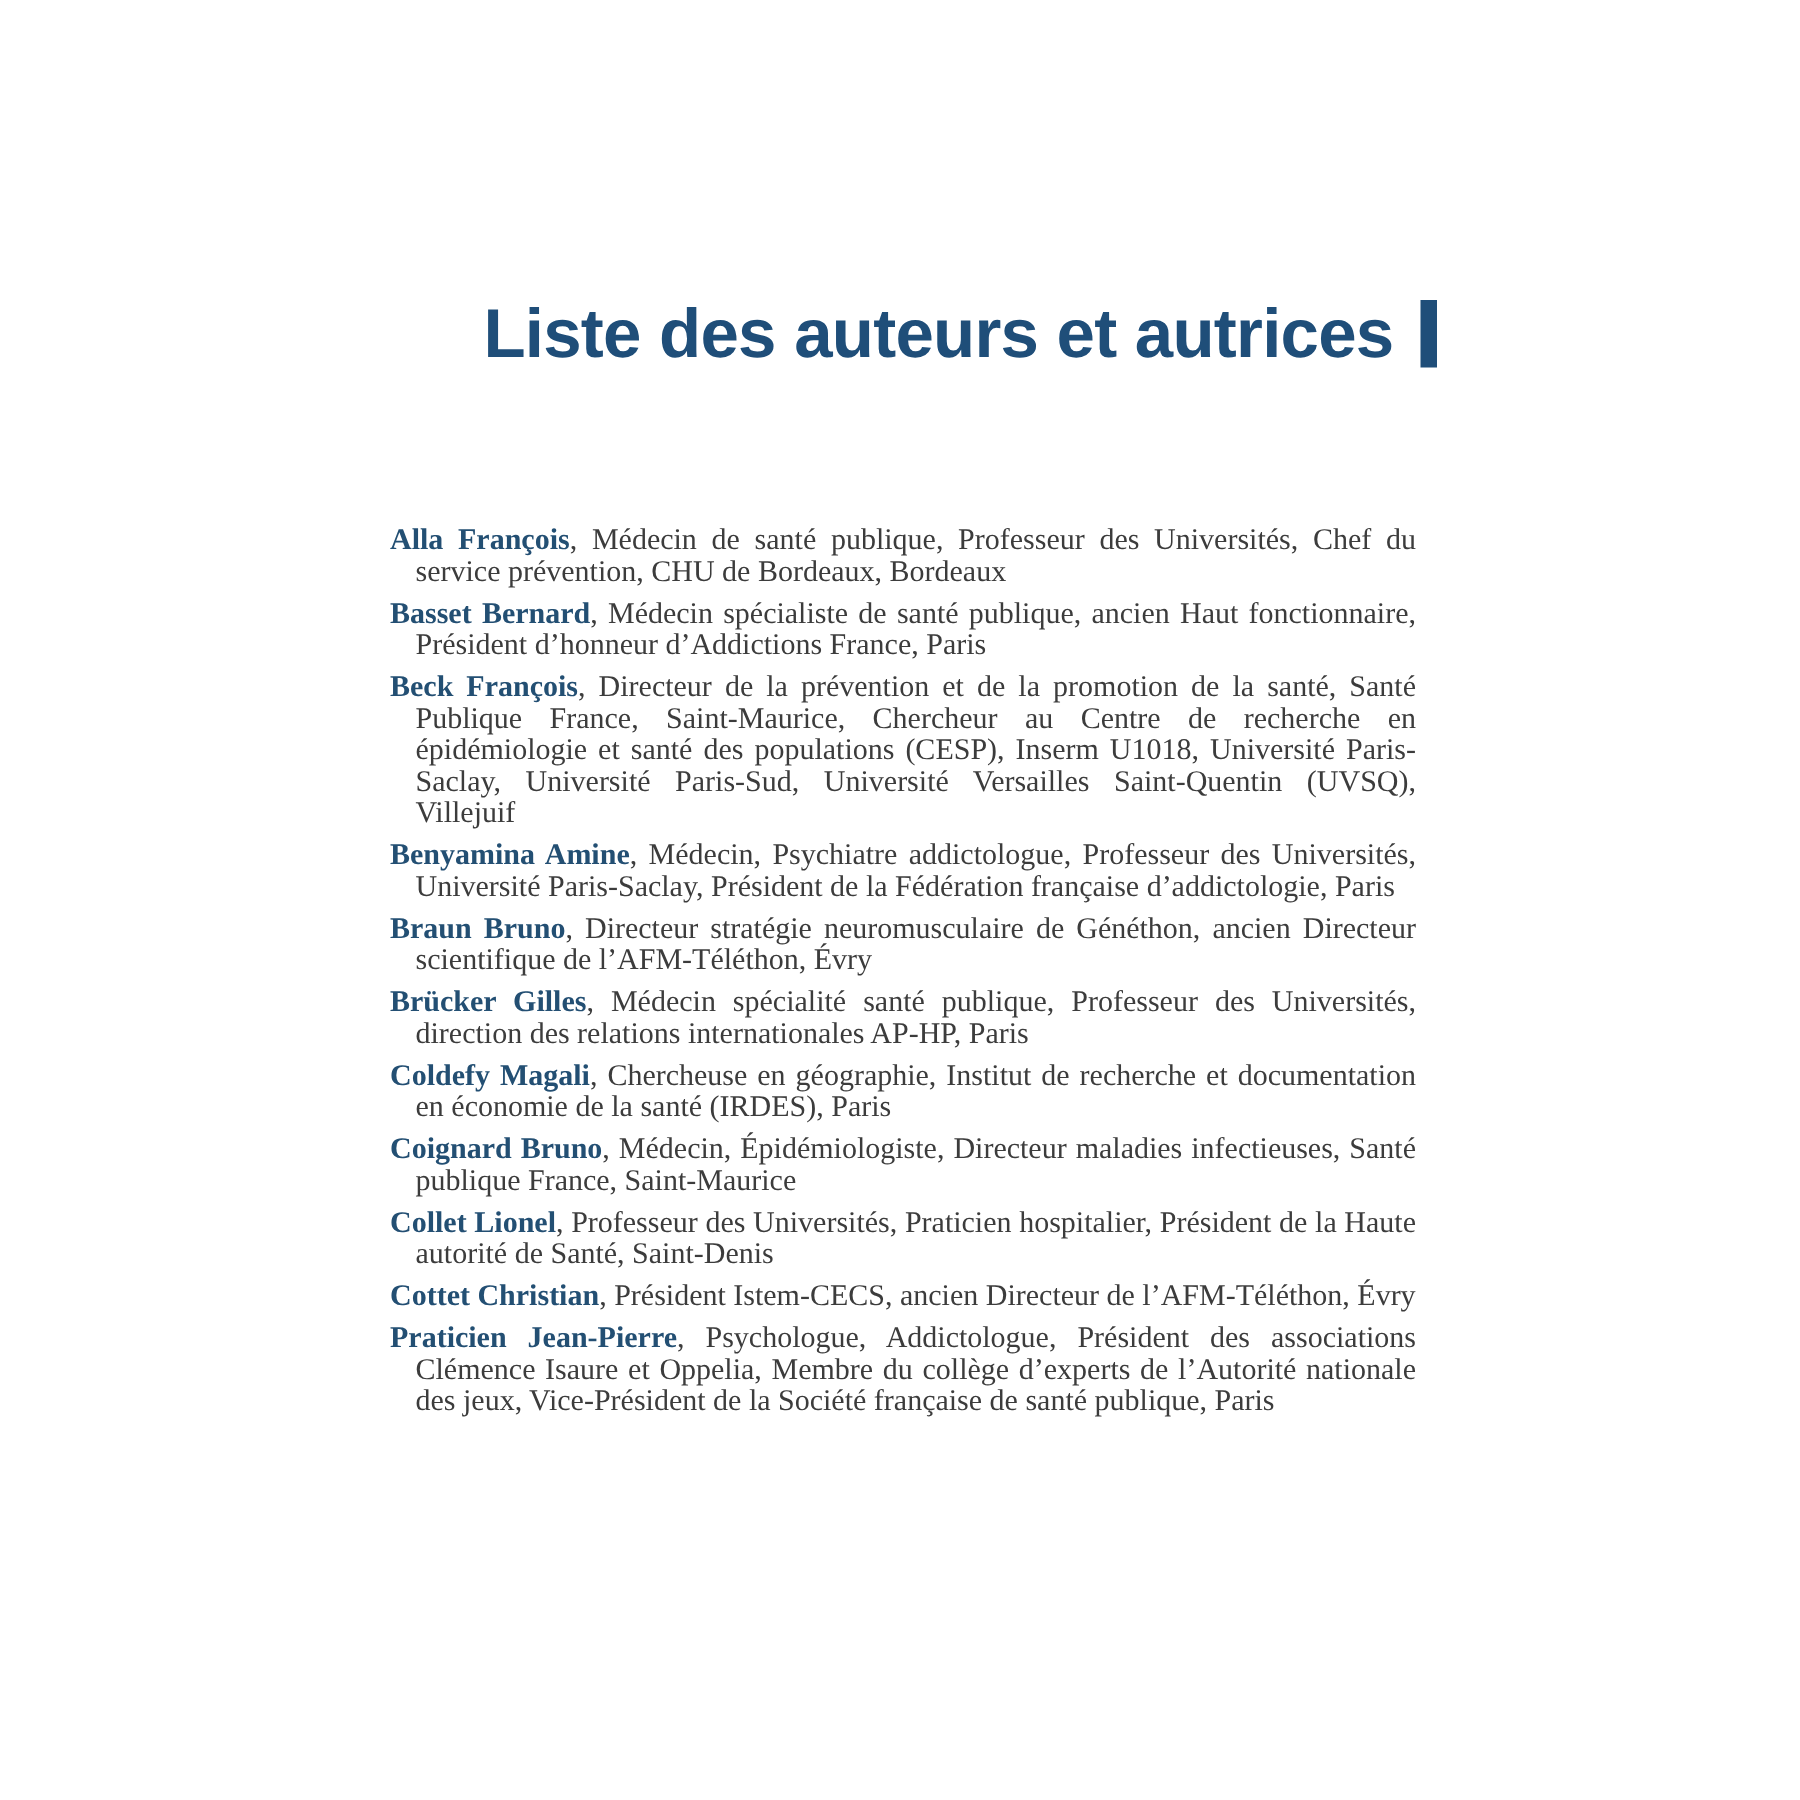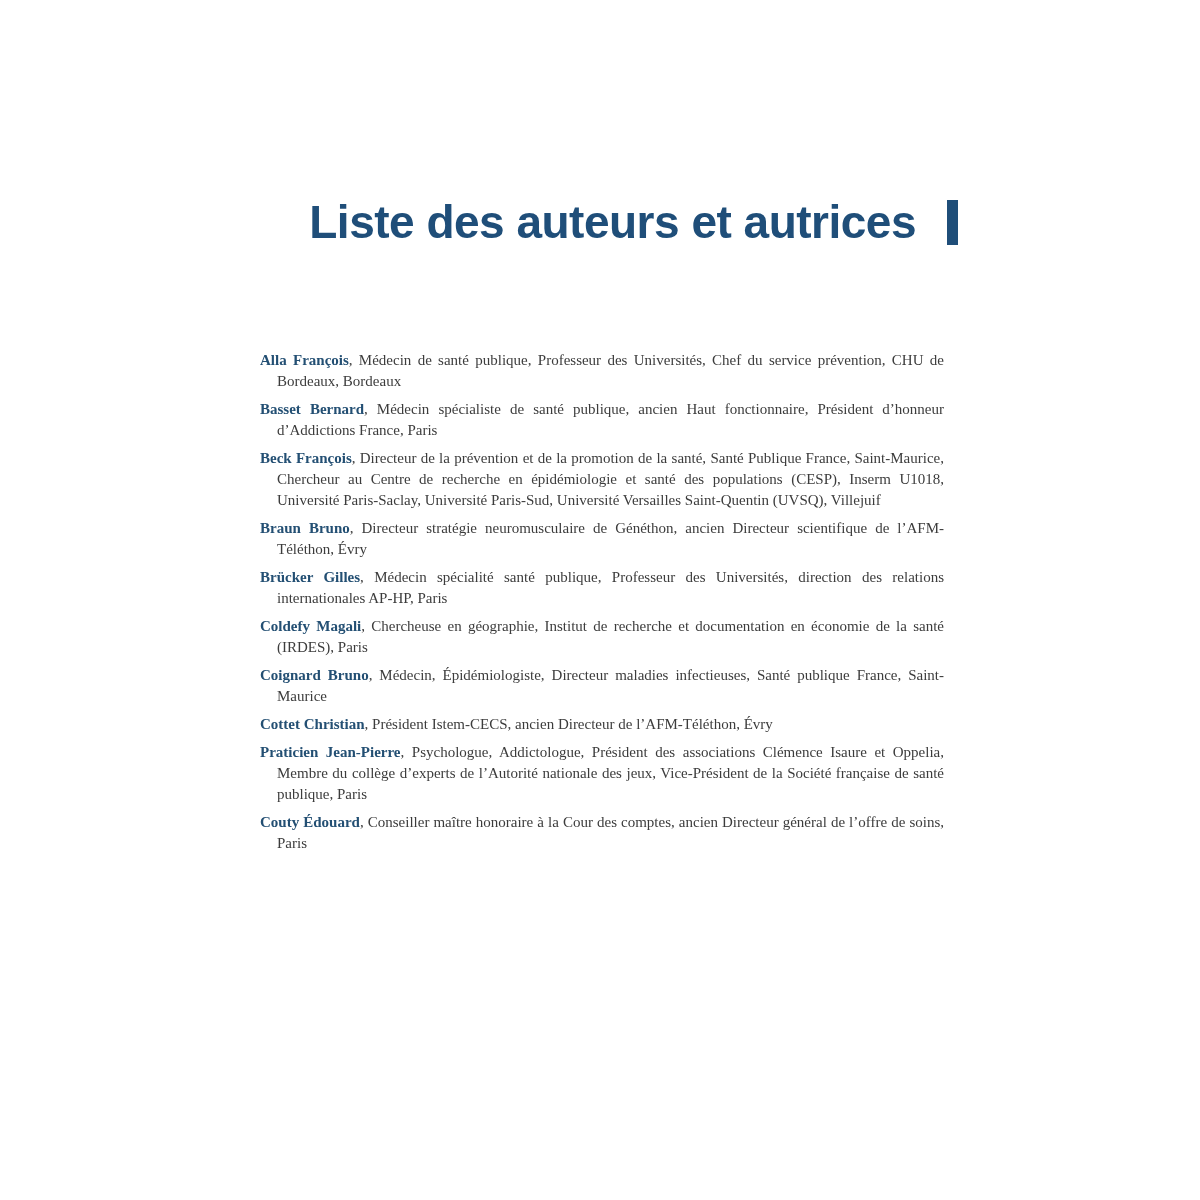--- a/index.html
+++ b/index.html
@@ -10,21 +10,21 @@
     background: var(--bg-color, #ffffff);
     font-family: "Liberation Serif", serif;
     overflow: hidden;
   }
   .title-row {
     position: absolute;
     top: 197px;
     right: 242px;
     display: flex;
     align-items: center;
-    gap: 31px;
+    gap: 18px;
   }
   .title {
     margin: 0;
     font-family: "Liberation Sans", sans-serif;
     font-weight: bold;
     font-size: 46px;
     line-height: 1.1;
     letter-spacing: -0.5px;
     color: var(--accent, #1f4e79);
     white-space: nowrap;
@@ -35,21 +35,21 @@
     height: 45px;
     background: var(--accent, #1f4e79);
   }
   .author-list {
     position: absolute;
     left: 260px;
     top: 350px;
     width: 684px;
     text-align: justify;
     color: var(--body-color, #3c3c3c);
-    font-size: 15px;
+    font-size: 20px;
     line-height: 21px;
   }
   .entry {
     margin: 0 0 7px 0;
     padding-left: 17px;
     text-indent: -17px;
   }
   .name {
     font-weight: bold;
     color: var(--name-color, #1f4e79);
@@ -62,22 +62,23 @@
 
   <header class="title-row">
     <h1 class="title">Liste des auteurs et autrices</h1>
     <span class="title-bar"></span>
   </header>
 
   <main class="author-list">
     <p class="entry"><span class="name">Alla François</span><span class="desc">, Médecin de santé publique, Professeur des Universités, Chef du service prévention, CHU de Bordeaux, Bordeaux</span></p>
     <p class="entry"><span class="name">Basset Bernard</span><span class="desc">, Médecin spécialiste de santé publique, ancien Haut fonctionnaire, Président d’honneur d’Addictions France, Paris</span></p>
     <p class="entry"><span class="name">Beck François</span><span class="desc">, Directeur de la prévention et de la promotion de la santé, Santé Publique France, Saint-Maurice, Chercheur au Centre de recherche en épidémiologie et santé des populations (CESP), Inserm U1018, Université Paris-Saclay, Université Paris-Sud, Université Versailles Saint-Quentin (UVSQ), Villejuif</span></p>
+    <p class="entry"><span class="name">Benyamina Amine</span><span class="desc">, Médecin, Psychiatre addictologue, Professeur des Universités, Université Paris-Saclay, Président de la Fédération française d’addictologie, Paris</span></p>
     <p class="entry"><span class="name">Braun Bruno</span><span class="desc">, Directeur stratégie neuromusculaire de Généthon, ancien Directeur scientifique de l’AFM-Téléthon, Évry</span></p>
     <p class="entry"><span class="name">Brücker Gilles</span><span class="desc">, Médecin spécialité santé publique, Professeur des Universités, direction des relations internationales AP-HP, Paris</span></p>
     <p class="entry"><span class="name">Coldefy Magali</span><span class="desc">, Chercheuse en géographie, Institut de recherche et documentation en économie de la santé (IRDES), Paris</span></p>
     <p class="entry"><span class="name">Coignard Bruno</span><span class="desc">, Médecin, Épidémiologiste, Directeur maladies infectieuses, Santé publique France, Saint-Maurice</span></p>
+    <p class="entry"><span class="name">Collet Lionel</span><span class="desc">, Professeur des Universités, Praticien hospitalier, Président de la Haute autorité de Santé, Saint-Denis</span></p>
     <p class="entry"><span class="name">Cottet Christian</span><span class="desc">, Président Istem-CECS, ancien Directeur de l’AFM-Téléthon, Évry</span></p>
     <p class="entry"><span class="name">Praticien Jean-Pierre</span><span class="desc">, Psychologue, Addictologue, Président des associations Clémence Isaure et Oppelia, Membre du collège d’experts de l’Autorité nationale des jeux, Vice-Président de la Société française de santé publique, Paris</span></p>
-    <p class="entry"><span class="name">Couty Édouard</span><span class="desc">, Conseiller maître honoraire à la Cour des comptes, ancien Directeur général de l’offre de soins, Paris</span></p>
   </main>
 
 </div>
 
 </body></html>

